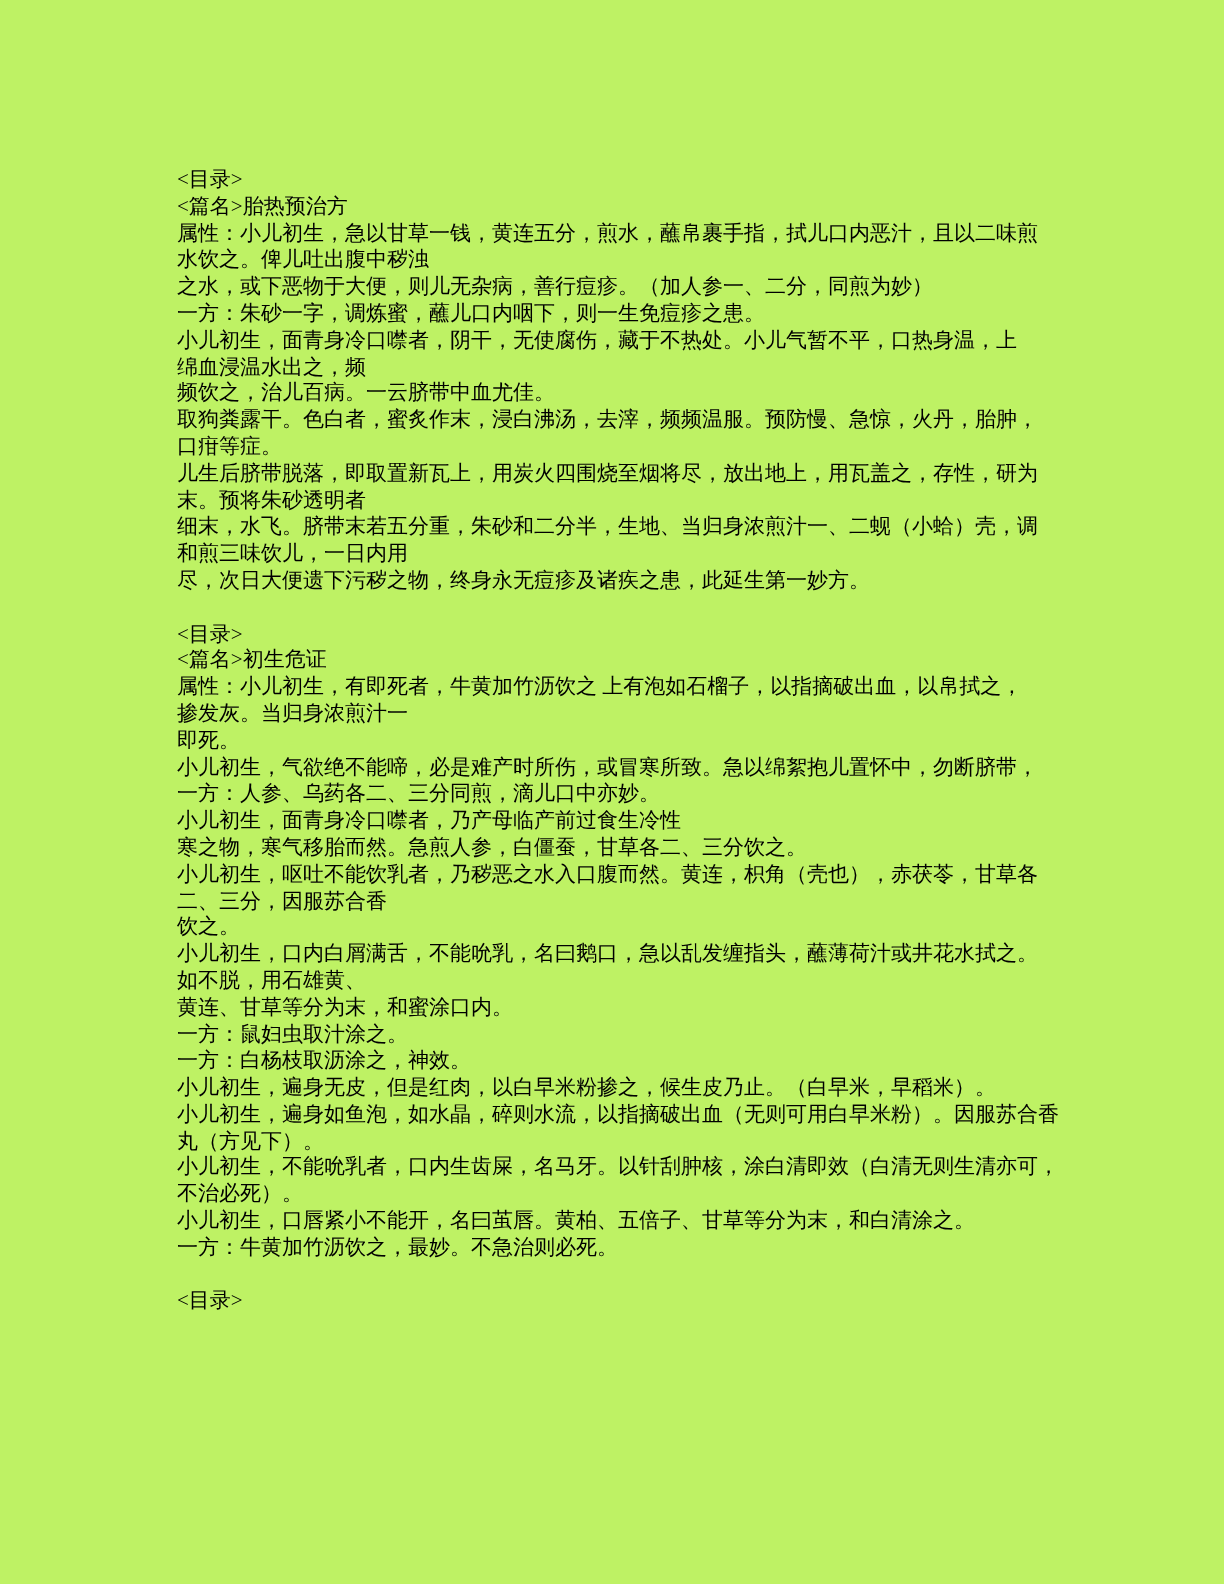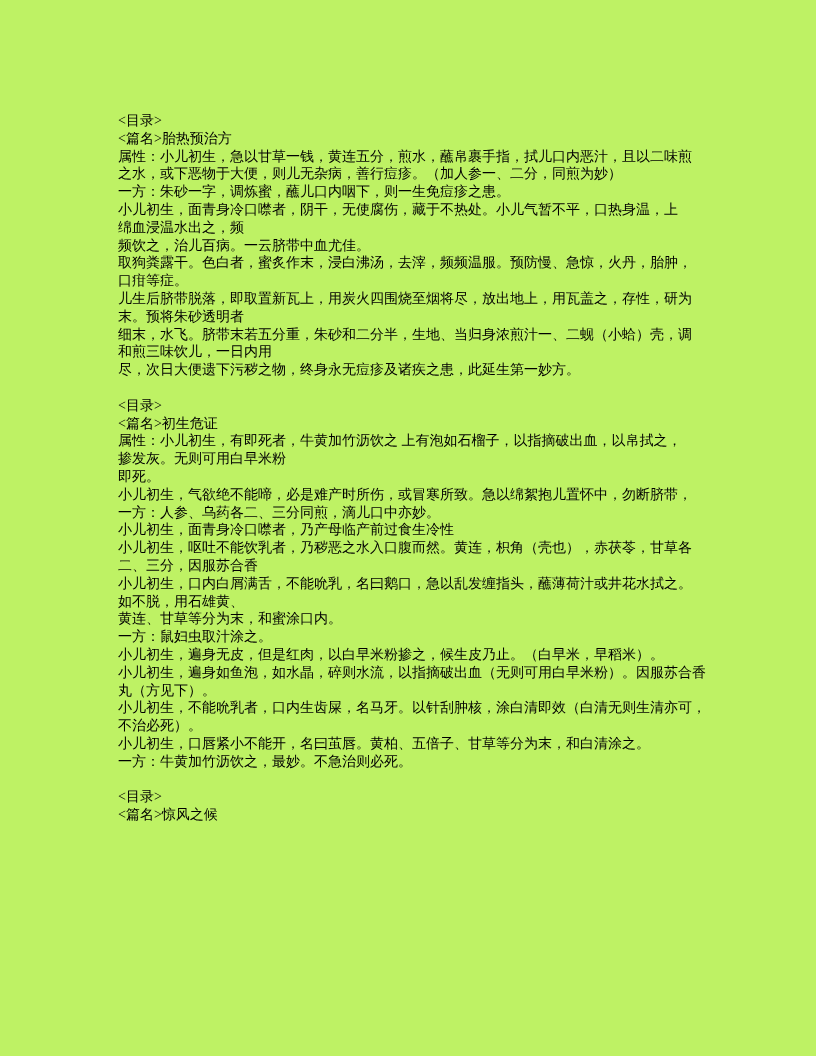--- a/index.html
+++ b/index.html
@@ -38,51 +38,54 @@
   }
 </style>
 </head>
 <body>
 
 <div class="page">
   <div class="doc" style="color: rgb(0, 0, 0);">
       <div class="line">&lt;目录&gt;</div>
       <div class="line">&lt;篇名&gt;胎热预治方</div>
       <div class="line">属性：小儿初生，急以甘草一钱，黄连五分，煎水，蘸帛裹手指，拭儿口内恶汁，且以二味煎</div>
+      <div class="line">水饮之。俾儿吐出腹中秽浊</div>
       <div class="line">之水，或下恶物于大便，则儿无杂病，善行痘疹。（加人参一、二分，同煎为妙）</div>
       <div class="line">一方：朱砂一字，调炼蜜，蘸儿口内咽下，则一生免痘疹之患。</div>
       <div class="line">小儿初生，面青身冷口噤者，阴干，无使腐伤，藏于不热处。小儿气暂不平，口热身温，上</div>
       <div class="line">绵血浸温水出之，频</div>
       <div class="line">频饮之，治儿百病。一云脐带中血尤佳。</div>
       <div class="line">取狗粪露干。色白者，蜜炙作末，浸白沸汤，去滓，频频温服。预防慢、急惊，火丹，胎肿，</div>
       <div class="line">口疳等症。</div>
       <div class="line">儿生后脐带脱落，即取置新瓦上，用炭火四围烧至烟将尽，放出地上，用瓦盖之，存性，研为</div>
       <div class="line">末。预将朱砂透明者</div>
       <div class="line">细末，水飞。脐带末若五分重，朱砂和二分半，生地、当归身浓煎汁一、二蚬（小蛤）壳，调</div>
       <div class="line">和煎三味饮儿，一日内用</div>
       <div class="line">尽，次日大便遗下污秽之物，终身永无痘疹及诸疾之患，此延生第一妙方。</div>
       <div class="line">&nbsp;</div>
       <div class="line">&lt;目录&gt;</div>
       <div class="line">&lt;篇名&gt;初生危证</div>
       <div class="line">属性：小儿初生，有即死者，牛黄加竹沥饮之 上有泡如石榴子，以指摘破出血，以帛拭之，</div>
-      <div class="line">掺发灰。无则可用白早米粉</div>
+      <div class="line">掺发灰。当归身浓煎汁一</div>
       <div class="line">即死。</div>
       <div class="line">小儿初生，气欲绝不能啼，必是难产时所伤，或冒寒所致。急以绵絮抱儿置怀中，勿断脐带，</div>
       <div class="line">一方：人参、乌药各二、三分同煎，滴儿口中亦妙。</div>
       <div class="line">小儿初生，面青身冷口噤者，乃产母临产前过食生冷性</div>
+      <div class="line">寒之物，寒气移胎而然。急煎人参，白僵蚕，甘草各二、三分饮之。</div>
       <div class="line">小儿初生，呕吐不能饮乳者，乃秽恶之水入口腹而然。黄连，枳角（壳也），赤茯苓，甘草各</div>
       <div class="line">二、三分，因服苏合香</div>
+      <div class="line">饮之。</div>
       <div class="line">小儿初生，口内白屑满舌，不能吮乳，名曰鹅口，急以乱发缠指头，蘸薄荷汁或井花水拭之。</div>
       <div class="line">如不脱，用石雄黄、</div>
       <div class="line">黄连、甘草等分为末，和蜜涂口内。</div>
       <div class="line">一方：鼠妇虫取汁涂之。</div>
+      <div class="line">一方：白杨枝取沥涂之，神效。</div>
       <div class="line">小儿初生，遍身无皮，但是红肉，以白早米粉掺之，候生皮乃止。（白早米，早稻米）。</div>
       <div class="line">小儿初生，遍身如鱼泡，如水晶，碎则水流，以指摘破出血（无则可用白早米粉）。因服苏合香</div>
       <div class="line">丸（方见下）。</div>
       <div class="line">小儿初生，不能吮乳者，口内生齿屎，名马牙。以针刮肿核，涂白清即效（白清无则生清亦可，</div>
       <div class="line">不治必死）。</div>
       <div class="line">小儿初生，口唇紧小不能开，名曰茧唇。黄柏、五倍子、甘草等分为末，和白清涂之。</div>
       <div class="line">一方：牛黄加竹沥饮之，最妙。不急治则必死。</div>
       <div class="line">&nbsp;</div>
       <div class="line">&lt;目录&gt;</div>
-      <div class="line">&lt;篇名&gt;惊风之候</div>
     </div>
 </div>
 
 </body></html>

